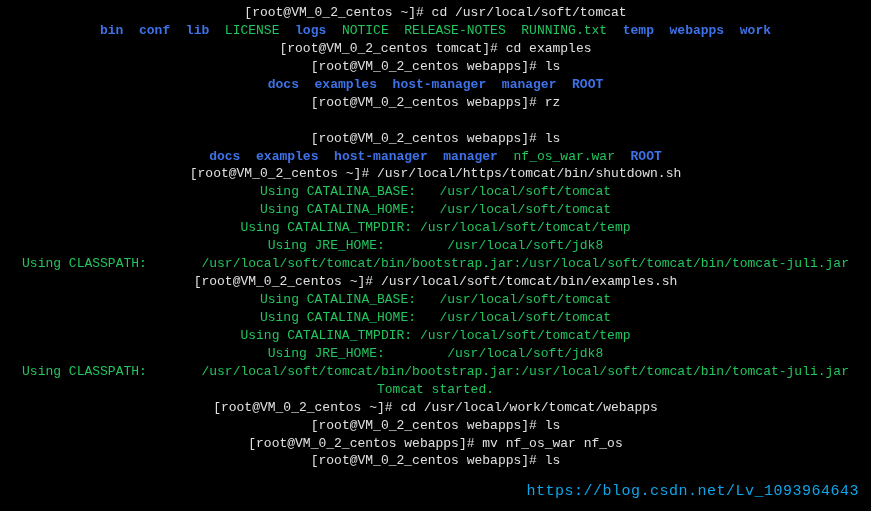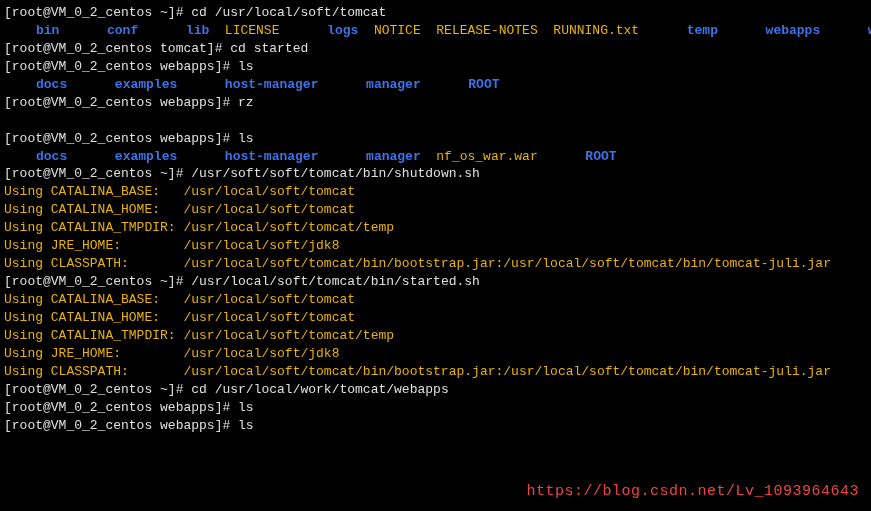--- a/index.html
+++ b/index.html
@@ -16,67 +16,69 @@
       padding: 4px;
       width: 871px;
       height: 511px;
       overflow: hidden;
       position: relative;
       white-space: nowrap;
     }
     .line {
       display: block;
       white-space: pre;
+      text-align: center;
     }
     .prompt {
       color: #e0e0e0;
     }
     .cmd {
       color: #e0e0e0;
     }
     .white {
-      color: #eab308;
+      color: #22c55e;
     }
     .blue {
       color: #3e72e8;
       font-weight: bold;
-      margin-left: 32px;
     }
     .watermark {
       position: absolute;
       bottom: 8px;
       right: 12px;
-      color: #ef4444;
+      color: #0ea5e9;
       font-size: 15px;
       letter-spacing: 0.5px;
       font-family: 'Courier New', monospace;
     }
   </style>
 </head>
 <body>
 
 <div id="terminal">
     <div class="line"><span class="prompt">[root@VM_0_2_centos ~]# </span><span class="cmd">cd /usr/local/soft/tomcat</span></div>
     <div class="line"><span class="blue">bin</span><span>  </span><span class="blue">conf</span><span>  </span><span class="blue">lib</span><span class="white">  LICENSE  </span><span class="blue">logs</span><span class="white">  NOTICE  RELEASE-NOTES  RUNNING.txt  </span><span class="blue">temp</span><span>  </span><span class="blue">webapps</span><span>  </span><span class="blue">work</span></div>
-    <div class="line"><span class="prompt">[root@VM_0_2_centos tomcat]# </span><span class="cmd">cd started</span></div>
+    <div class="line"><span class="prompt">[root@VM_0_2_centos tomcat]# </span><span class="cmd">cd examples</span></div>
     <div class="line"><span class="prompt">[root@VM_0_2_centos webapps]# </span><span class="cmd">ls</span></div>
     <div class="line"><span class="blue">docs</span><span>  </span><span class="blue">examples</span><span>  </span><span class="blue">host-manager</span><span>  </span><span class="blue">manager</span><span>  </span><span class="blue">ROOT</span></div>
     <div class="line"><span class="prompt">[root@VM_0_2_centos webapps]# </span><span class="cmd">rz</span></div>
     <div class="line"><span> </span></div>
     <div class="line"><span class="prompt">[root@VM_0_2_centos webapps]# </span><span class="cmd">ls</span></div>
     <div class="line"><span class="blue">docs</span><span>  </span><span class="blue">examples</span><span>  </span><span class="blue">host-manager</span><span>  </span><span class="blue">manager</span><span class="white">  nf_os_war.war  </span><span class="blue">ROOT</span></div>
-    <div class="line"><span class="prompt">[root@VM_0_2_centos ~]# </span><span class="cmd">/usr/soft/soft/tomcat/bin/shutdown.sh</span></div>
+    <div class="line"><span class="prompt">[root@VM_0_2_centos ~]# </span><span class="cmd">/usr/local/https/tomcat/bin/shutdown.sh</span></div>
     <div class="line"><span class="white">Using CATALINA_BASE:   /usr/local/soft/tomcat</span></div>
     <div class="line"><span class="white">Using CATALINA_HOME:   /usr/local/soft/tomcat</span></div>
     <div class="line"><span class="white">Using CATALINA_TMPDIR: /usr/local/soft/tomcat/temp</span></div>
     <div class="line"><span class="white">Using JRE_HOME:        /usr/local/soft/jdk8</span></div>
     <div class="line"><span class="white">Using CLASSPATH:       /usr/local/soft/tomcat/bin/bootstrap.jar:/usr/local/soft/tomcat/bin/tomcat-juli.jar</span></div>
-    <div class="line"><span class="prompt">[root@VM_0_2_centos ~]# </span><span class="cmd">/usr/local/soft/tomcat/bin/started.sh</span></div>
+    <div class="line"><span class="prompt">[root@VM_0_2_centos ~]# </span><span class="cmd">/usr/local/soft/tomcat/bin/examples.sh</span></div>
     <div class="line"><span class="white">Using CATALINA_BASE:   /usr/local/soft/tomcat</span></div>
     <div class="line"><span class="white">Using CATALINA_HOME:   /usr/local/soft/tomcat</span></div>
     <div class="line"><span class="white">Using CATALINA_TMPDIR: /usr/local/soft/tomcat/temp</span></div>
     <div class="line"><span class="white">Using JRE_HOME:        /usr/local/soft/jdk8</span></div>
     <div class="line"><span class="white">Using CLASSPATH:       /usr/local/soft/tomcat/bin/bootstrap.jar:/usr/local/soft/tomcat/bin/tomcat-juli.jar</span></div>
+    <div class="line"><span class="white">Tomcat started.</span></div>
     <div class="line"><span class="prompt">[root@VM_0_2_centos ~]# </span><span class="cmd">cd /usr/local/work/tomcat/webapps</span></div>
     <div class="line"><span class="prompt">[root@VM_0_2_centos webapps]# </span><span class="cmd">ls</span></div>
+    <div class="line"><span class="prompt">[root@VM_0_2_centos webapps]# </span><span class="cmd">mv nf_os_war nf_os</span></div>
     <div class="line"><span class="prompt">[root@VM_0_2_centos webapps]# </span><span class="cmd">ls</span></div>
   </div>
 <div class="watermark">https://blog.csdn.net/Lv_1093964643</div>
 
 </body></html>

